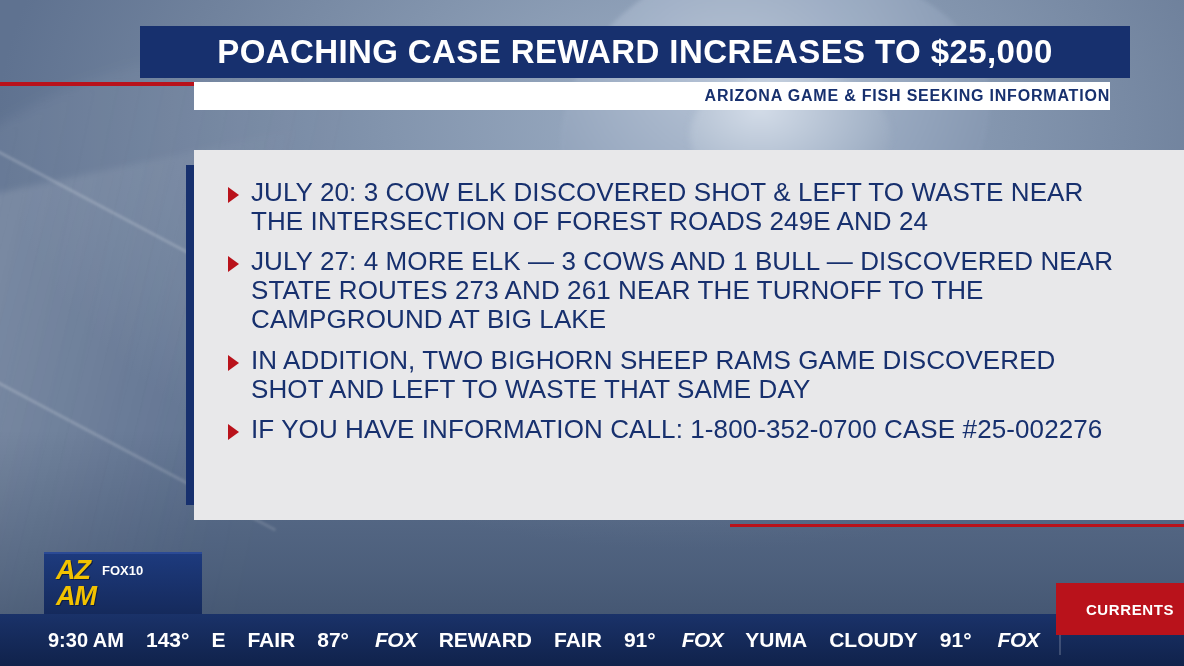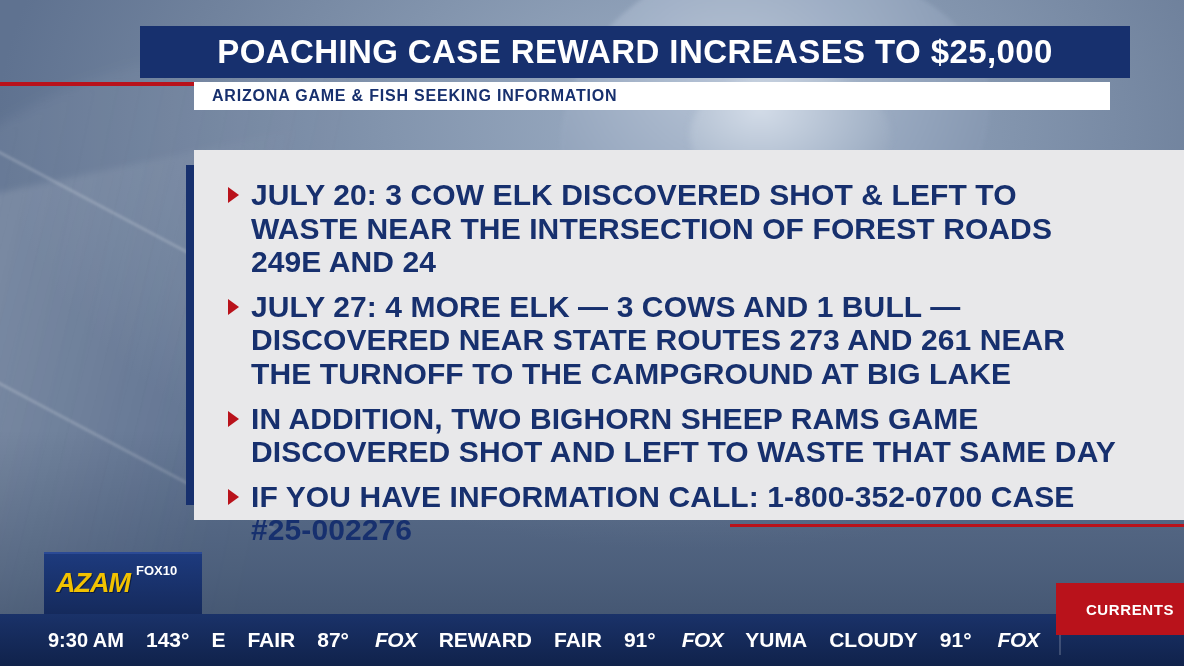--- a/index.html
+++ b/index.html
@@ -105,20 +105,21 @@
   }
   .subtitle-bar {
     position: absolute;
     left: 194px;
     top: 82px;
     width: 916px;
     height: 28px;
     background: #ffffff;
     display: flex;
     align-items: center;
+    justify-content: flex-end;
   }
   .subtitle-bar .subtitle-text {
     color: #17306e;
     font-size: 16px;
     font-weight: bold;
     letter-spacing: 0.8px;
     margin-left: 18px;
     white-space: nowrap;
   }
   .red-rule-left {
@@ -163,22 +164,22 @@
     width: 0;
     height: 0;
     border-left: 11px solid #b9121b;
     border-top: 8px solid transparent;
     border-bottom: 8px solid transparent;
     margin-top: 9px;
     margin-right: 12px;
   }
   .bullet-text {
     color: #17306e;
-    font-size: 30px;
-    font-weight: bold;
+    font-size: 26px;
+    font-weight: normal;
     line-height: 1.12;
     letter-spacing: 0.1px;
   }
 
   
   .red-rule-bottom {
     position: absolute;
     left: 730px;
     top: 524px;
     width: 454px;
@@ -202,21 +203,21 @@
   }
   .logo-az, .logo-am {
     color: #f2c200;
     font-size: 27px;
     font-weight: bold;
     font-style: italic;
     line-height: 0.95;
     letter-spacing: -1px;
     text-shadow: 1px 1px 0 #0d1c40;
   }
-  .logo-stack { display: flex; flex-direction: row; justify-content: center; }
+  .logo-stack { display: flex; flex-direction: column; justify-content: center; }
   .logo-fox10 {
     color: #ffffff;
     font-size: 13px;
     font-weight: bold;
     margin-left: 6px;
     align-self: flex-start;
     margin-top: 9px;
   }
 
   

